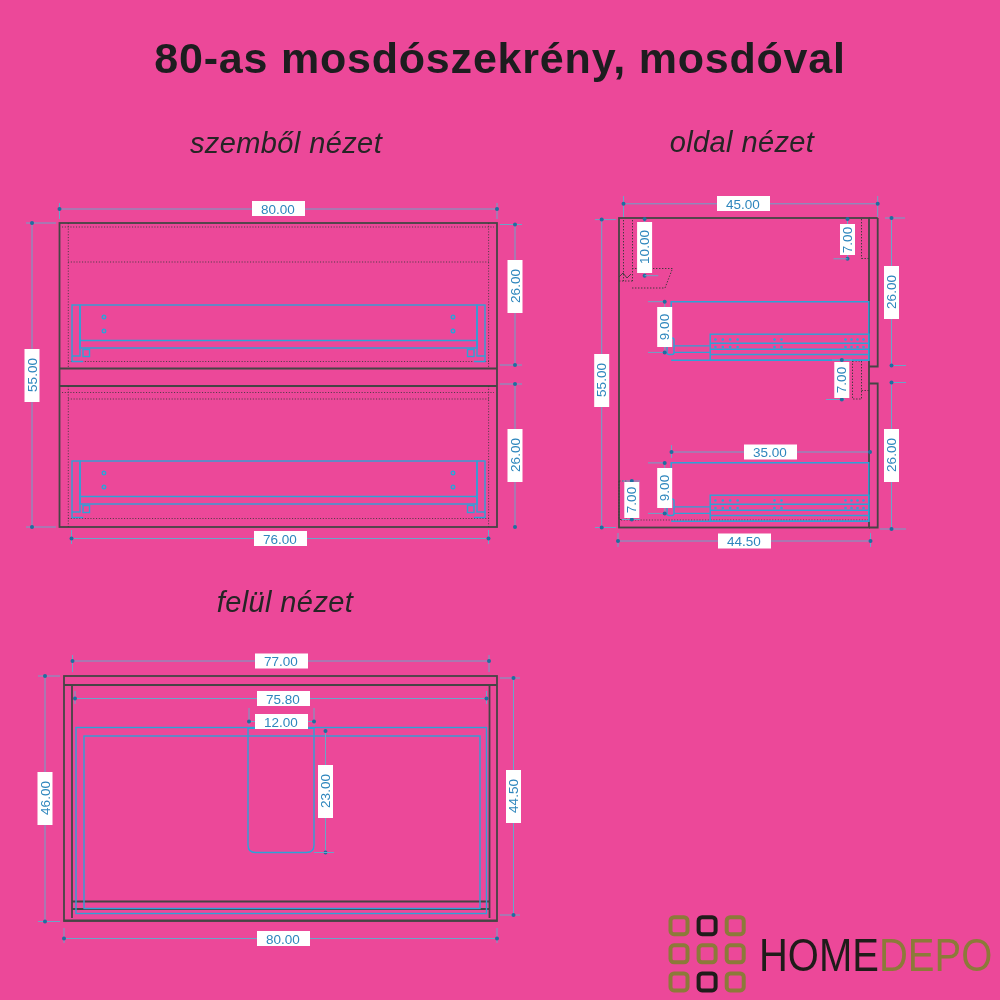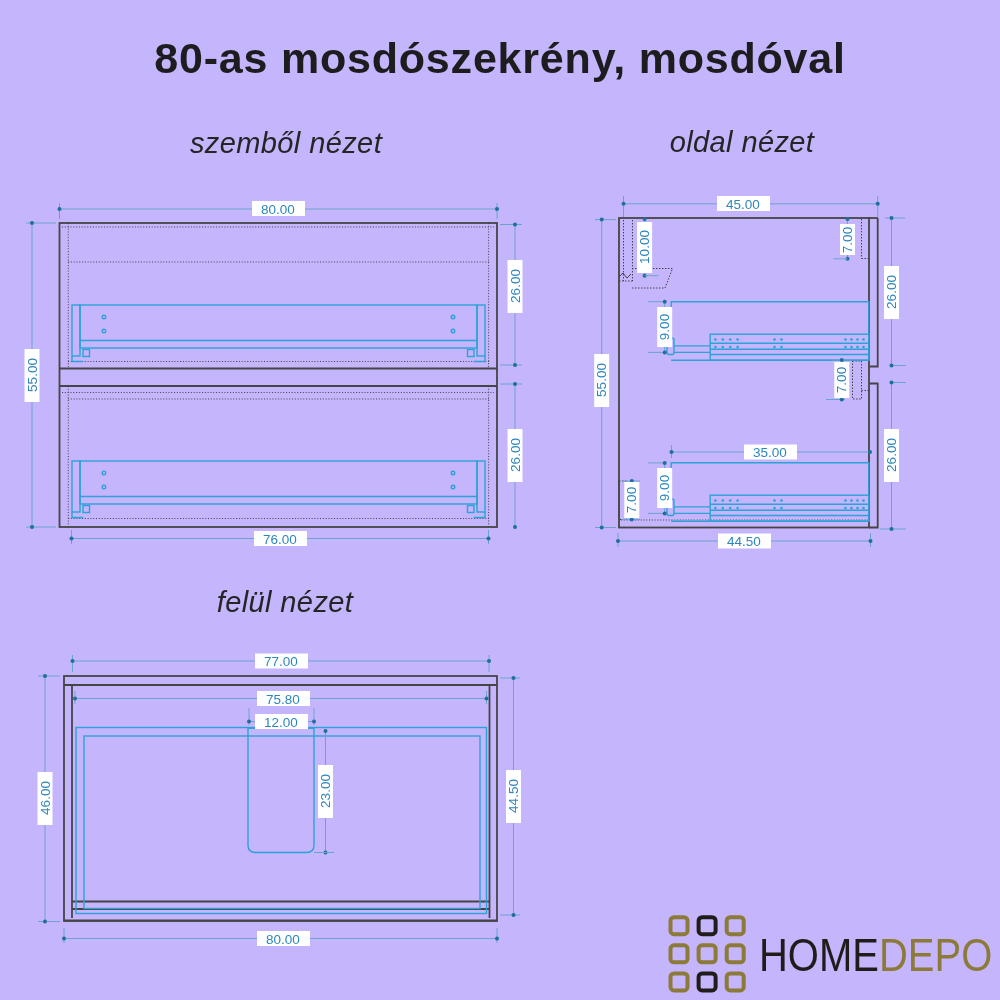--- a/index.html
+++ b/index.html
@@ -1,16 +1,16 @@
 <!DOCTYPE html>
 <html><head>
 <meta charset="utf-8">
 <style>
   html,body{margin:0;padding:0;background:#ffffff;}
-  .page{width:1000px;height:1000px;position:relative;background:#c4b5fd;font-family:"Liberation Sans",sans-serif;}
+  .page{width:1000px;height:1000px;position:relative;background:#ec4899;font-family:"Liberation Sans",sans-serif;}
   svg{position:absolute;left:0;top:0;}
   text{font-family:"Liberation Sans",sans-serif;}
   .dim{fill:#2e86bd;font-size:13.5px;}
   .dline{stroke:#6aa5c9;stroke-width:1;fill:none;}
   .ddot{fill:#1d6f9f;stroke:none;}
   .blk{stroke:#454545;stroke-width:1.8;fill:none;}
   .cyn{stroke:#2da2d8;stroke-width:1.4;fill:none;}
   .dot{stroke:#3a3a3a;stroke-width:0.85;fill:none;stroke-dasharray:1.1 1.7;}
   .dsh{stroke:#3a3a3a;stroke-width:0.95;fill:none;stroke-dasharray:1.4 1.6;}
   .wbg{fill:#ffffff;stroke:none;}

